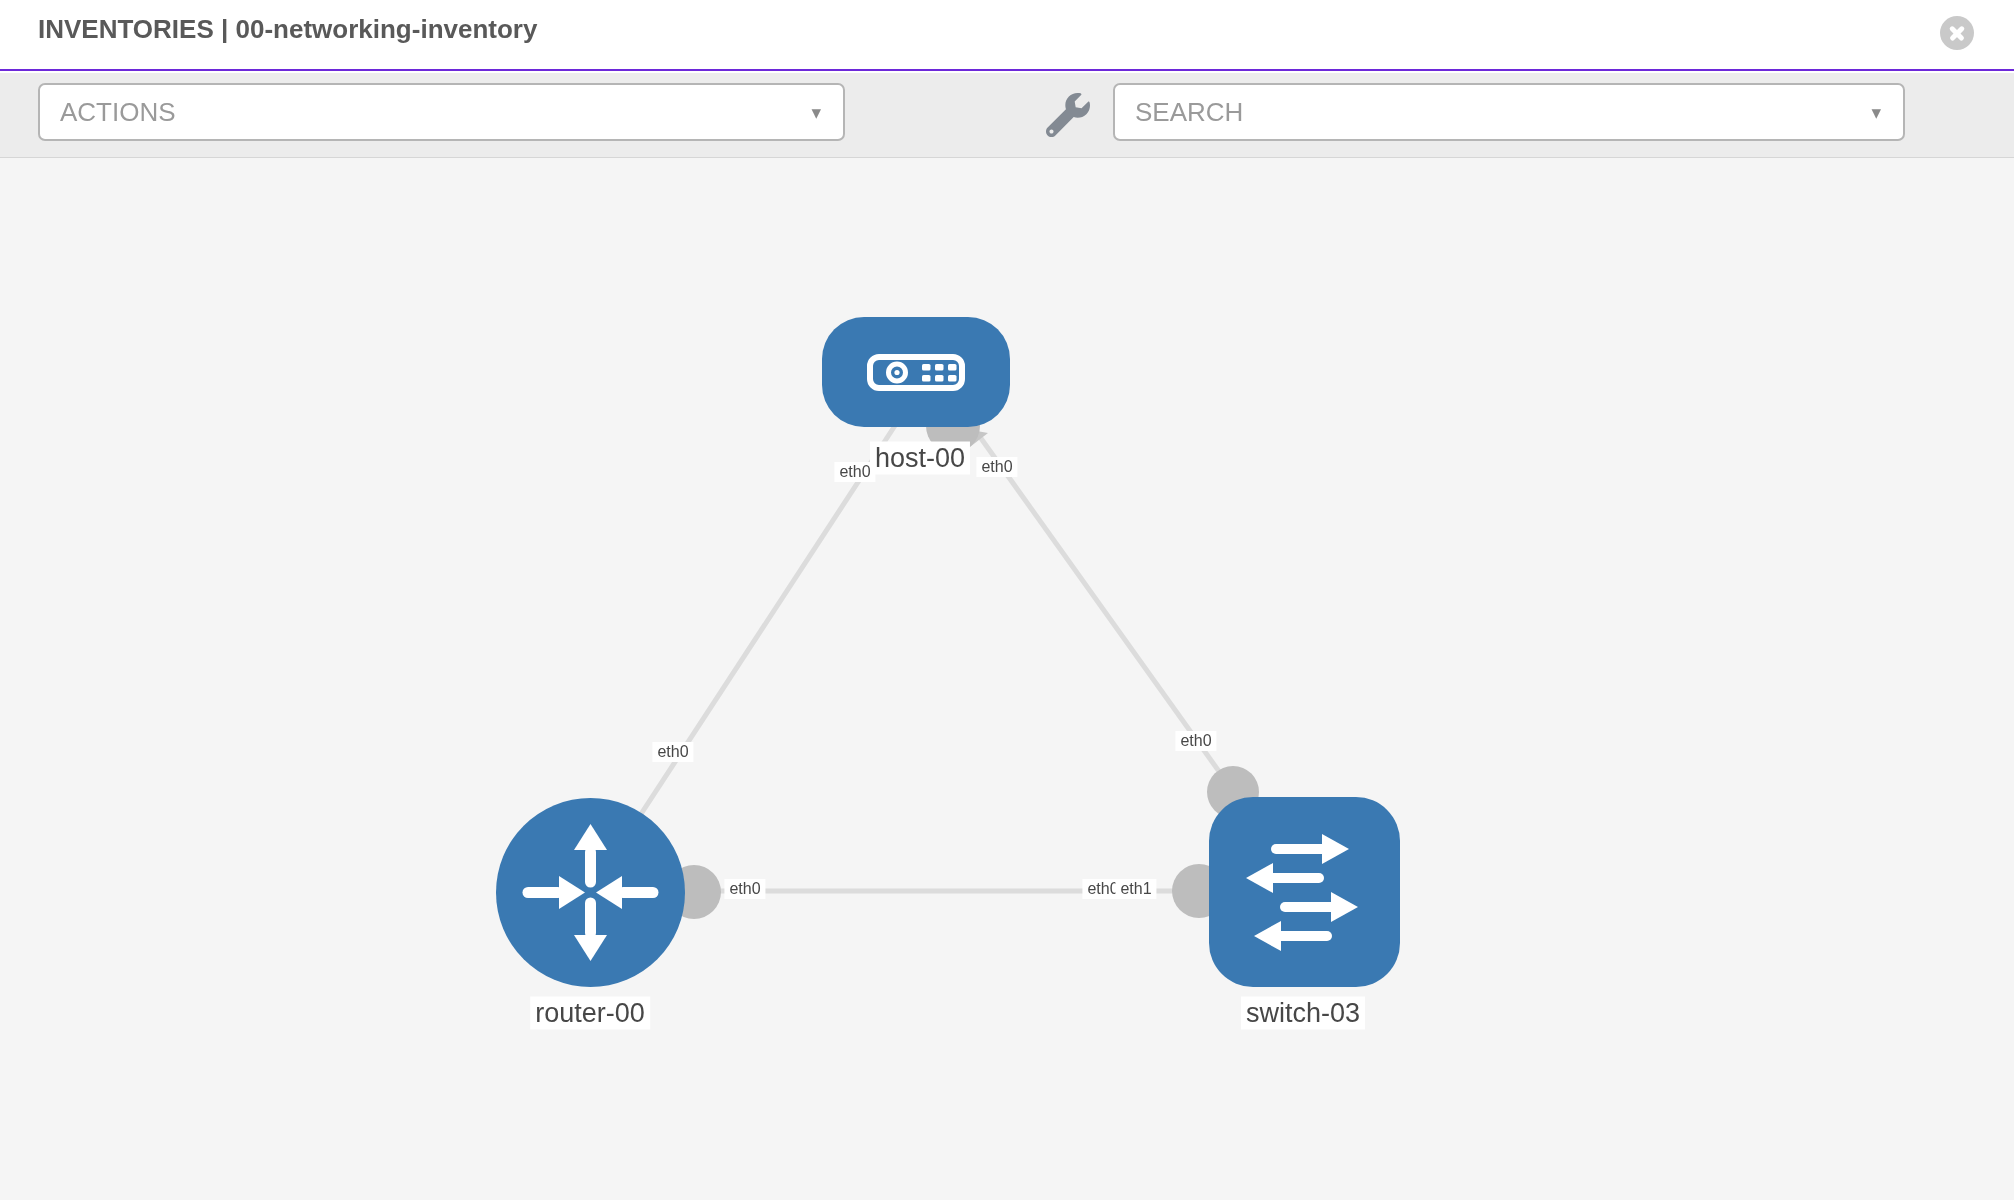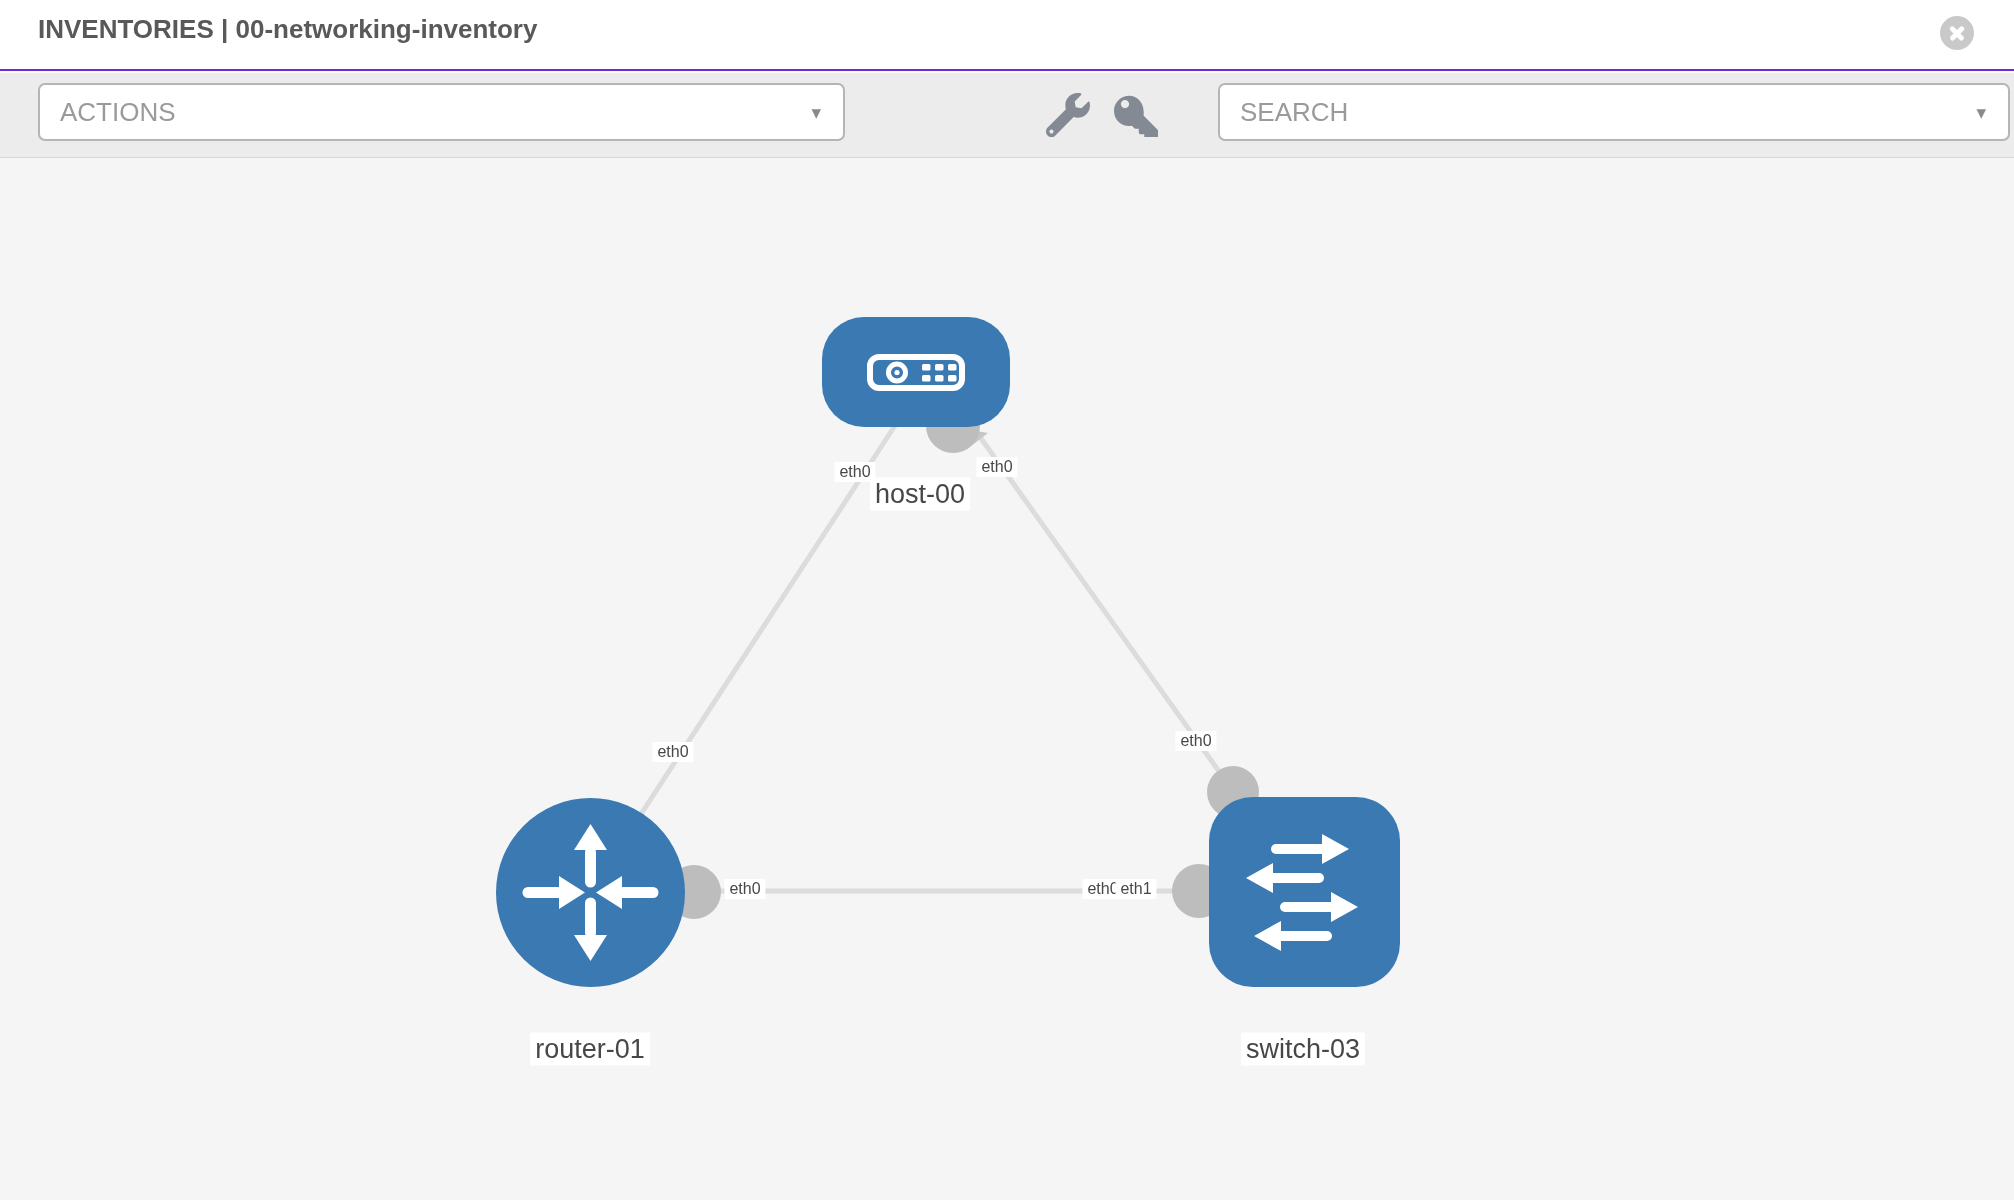--- a/index.html
+++ b/index.html
@@ -19,38 +19,38 @@
   
   .toolbar{position:absolute;left:0;top:73px;width:2014px;height:85px;background:#ececec;
            border-bottom:1px solid #d6d6d6;box-sizing:border-box;}
   .select-box{position:absolute;top:10px;height:58px;background:#fff;border:2px solid #b5b5b5;
               border-radius:7px;box-sizing:border-box;cursor:pointer;}
   .select-box .sel-label{position:absolute;left:20px;top:50%;transform:translateY(-50%);
               font-size:26px;color:#9a9a9a;}
   .select-box .caret{position:absolute;right:22px;top:50%;transform:translateY(-50%);
               font-size:19px;color:#8a8a8a;}
   .actions-box{left:38px;width:807px;}
-  .search-box{left:1218px;width:792px;}
+  .search-box{left:1113px;width:792px;}
   .tool-icon{position:absolute;top:20px;width:44px;height:44px;cursor:pointer;}
   .wrench{left:1046px;}
   .key{left:1114px;}
 
   
   .canvas{position:absolute;left:0;top:158px;width:2014px;height:1042px;background:#f5f5f5;}
   .net-svg{position:absolute;left:0;top:0;}
 
   .node{position:absolute;background:#3a79b2;z-index:3;cursor:pointer;}
   .node-host{left:822px;top:159px;width:188px;height:110px;border-radius:42px;}
   .node-router{left:496px;top:640px;width:189px;height:189px;border-radius:50%;}
   .node-switch{left:1209px;top:639px;width:191px;height:190px;border-radius:44px;}
   .node svg{position:absolute;left:0;top:0;}
 
   .lbl{position:absolute;transform:translate(-50%,-50%);background:#fff;color:#474747;
        padding:1px 5px;white-space:nowrap;z-index:4;}
-  .node-lbl{font-size:27px;margin-top:36px;}
+  .node-lbl{font-size:27px;}
   .if-lbl{font-size:16px;}
   .behind{z-index:3;}
   .front{z-index:5;}
 </style>
 </head>
 <body>
 
 <div class="app">
 
   <div class="header">
@@ -140,21 +140,21 @@
         <g fill="#fff">
           <polygon points="140,52 113,37 113,67"></polygon>
           <polygon points="37,81 64,66 64,96"></polygon>
           <polygon points="149,110 122,95 122,125"></polygon>
           <polygon points="45,139 72,124 72,154"></polygon>
         </g>
       </svg>
     </div>
 
     <div class="lbl node-lbl" style="left:920px;top:300px;">host-00</div>
-    <div class="lbl node-lbl" style="left:590px;top:855px;">router-01</div>
+    <div class="lbl node-lbl" style="left:590px;top:855px;">router-00</div>
     <div class="lbl node-lbl" style="left:1303px;top:855px;">switch-03</div>
 
     <div class="lbl if-lbl" style="left:855px;top:314px;">eth0</div>
     <div class="lbl if-lbl" style="left:997px;top:309px;">eth0</div>
     <div class="lbl if-lbl" style="left:673px;top:594px;">eth0</div>
     <div class="lbl if-lbl" style="left:1196px;top:583px;">eth0</div>
     <div class="lbl if-lbl" style="left:745px;top:731px;">eth0</div>
     <div class="lbl if-lbl behind" style="left:1103px;top:731px;">eth0</div>
     <div class="lbl if-lbl front" style="left:1136px;top:731px;">eth1</div>
 

